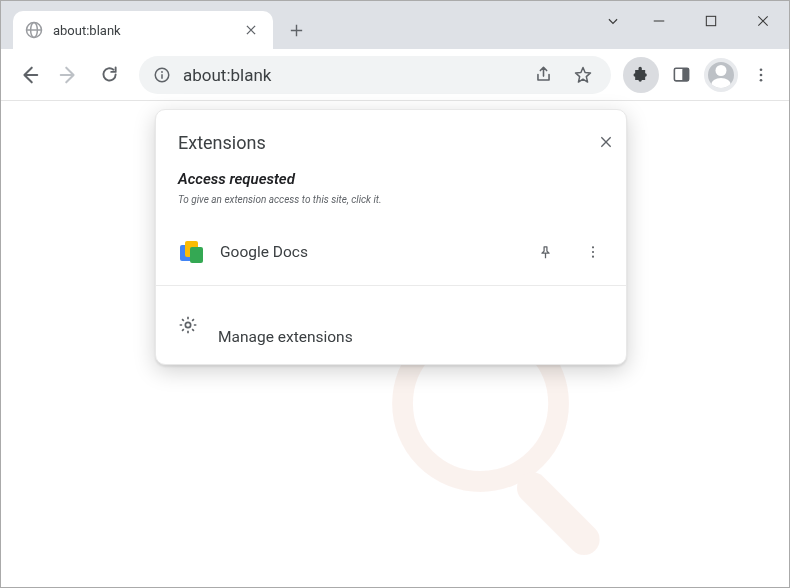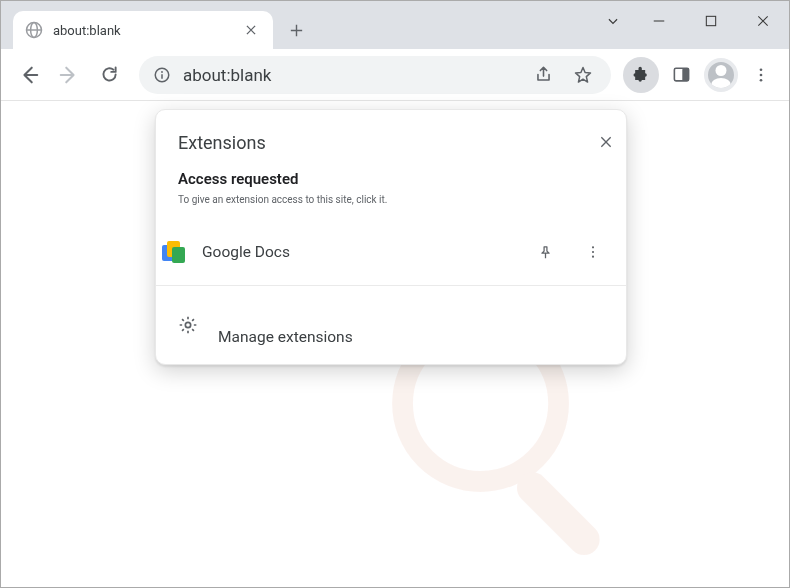--- a/index.html
+++ b/index.html
@@ -176,27 +176,28 @@
     }
     .popup-title { font-size: 18px; color: #3c4043; }
     .popup-close {
       width: 32px; height: 32px;
       display: flex; align-items: center; justify-content: center;
       color: #5f6368;
       border-radius: 50%;
     }
     .popup-section {
       padding: 8px 16px 18px 22px;
+      font-style: italic;
     }
     .popup-subtitle { font-size: 15px; font-weight: 600; color: #202124; margin-bottom: 6px; }
     .popup-desc { font-size: 10px; color: #5f6368; }
     .ext-item {
       display: flex;
       align-items: center;
-      padding: 14px 18px 18px 6px;
+      padding: 14px 18px 18px 24px;
       gap: 18px;
       border-bottom: 1px solid #eaeaea;
     }
     .ext-icon {
       width: 22px; height: 22px;
       position: relative;
     }
     .ext-icon .sq { position: absolute; width: 13px; height: 16px; border-radius: 2px; }
     .ext-icon .a { background: #4285f4; left: 0; top: 4px; }
     .ext-icon .b { background: #fbbc04; left: 5px; top: 0; }

